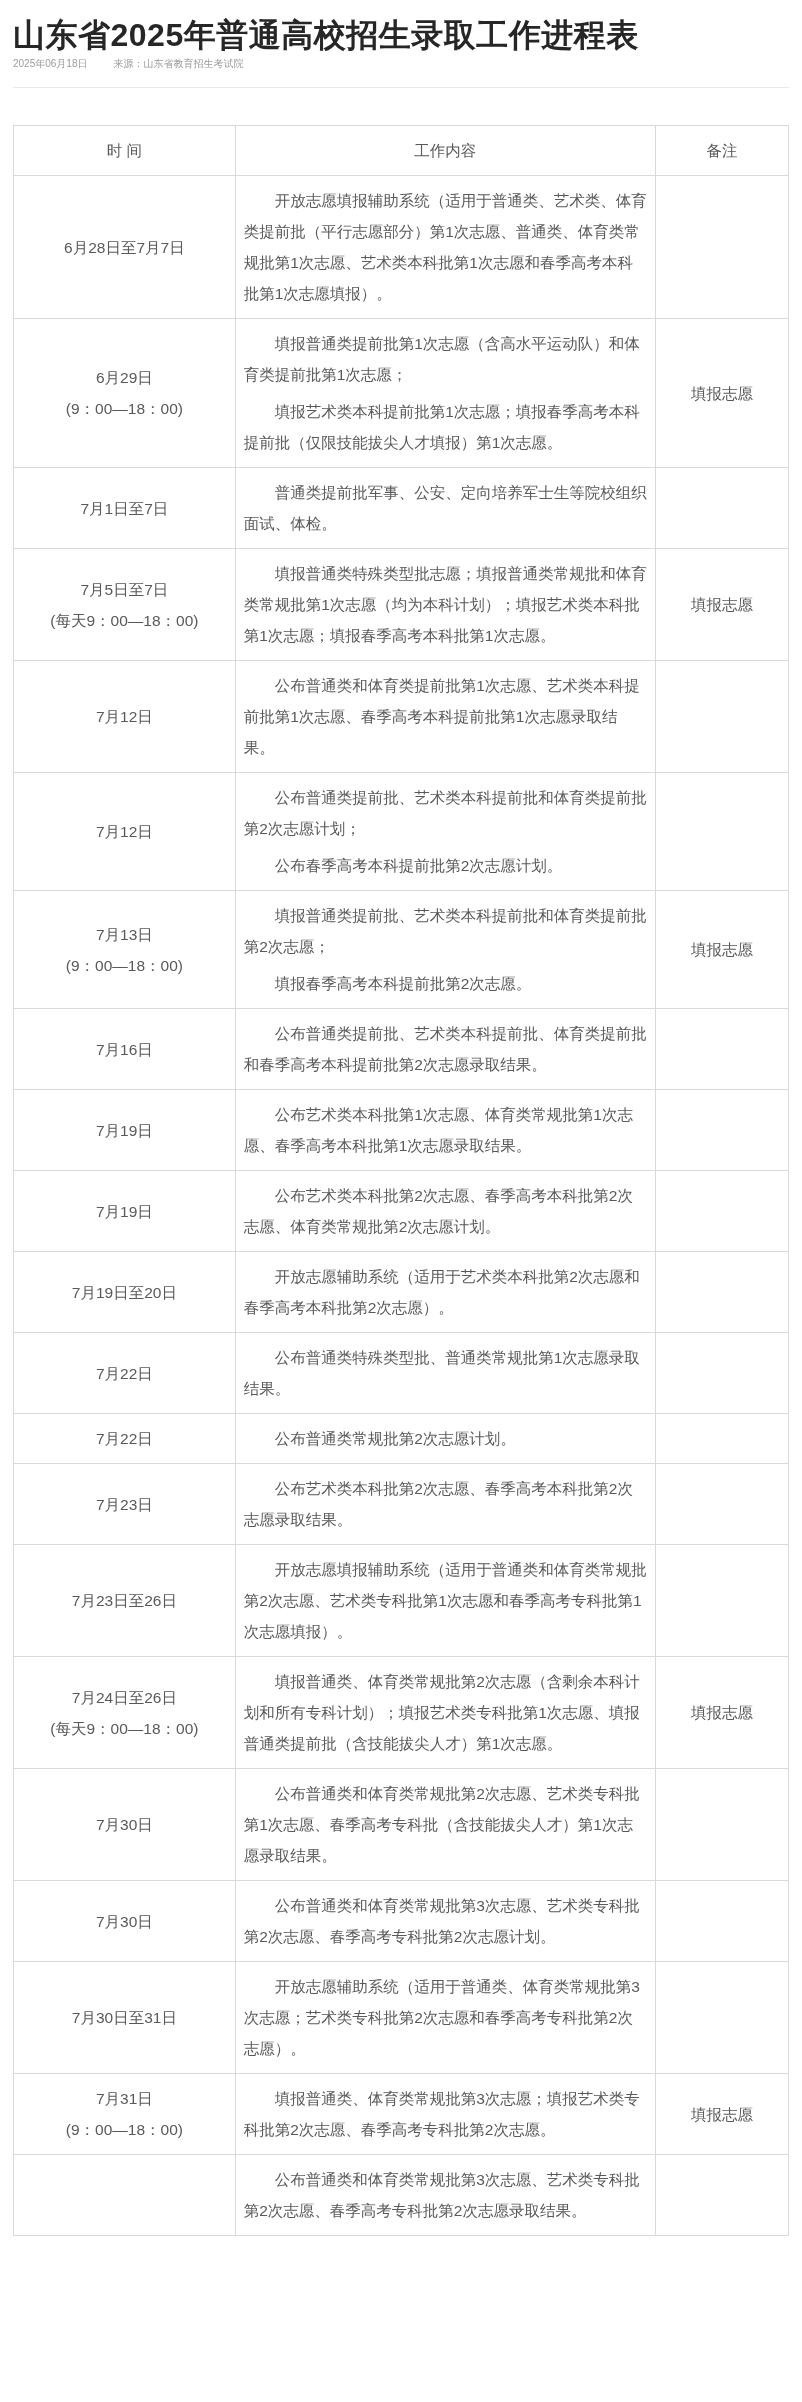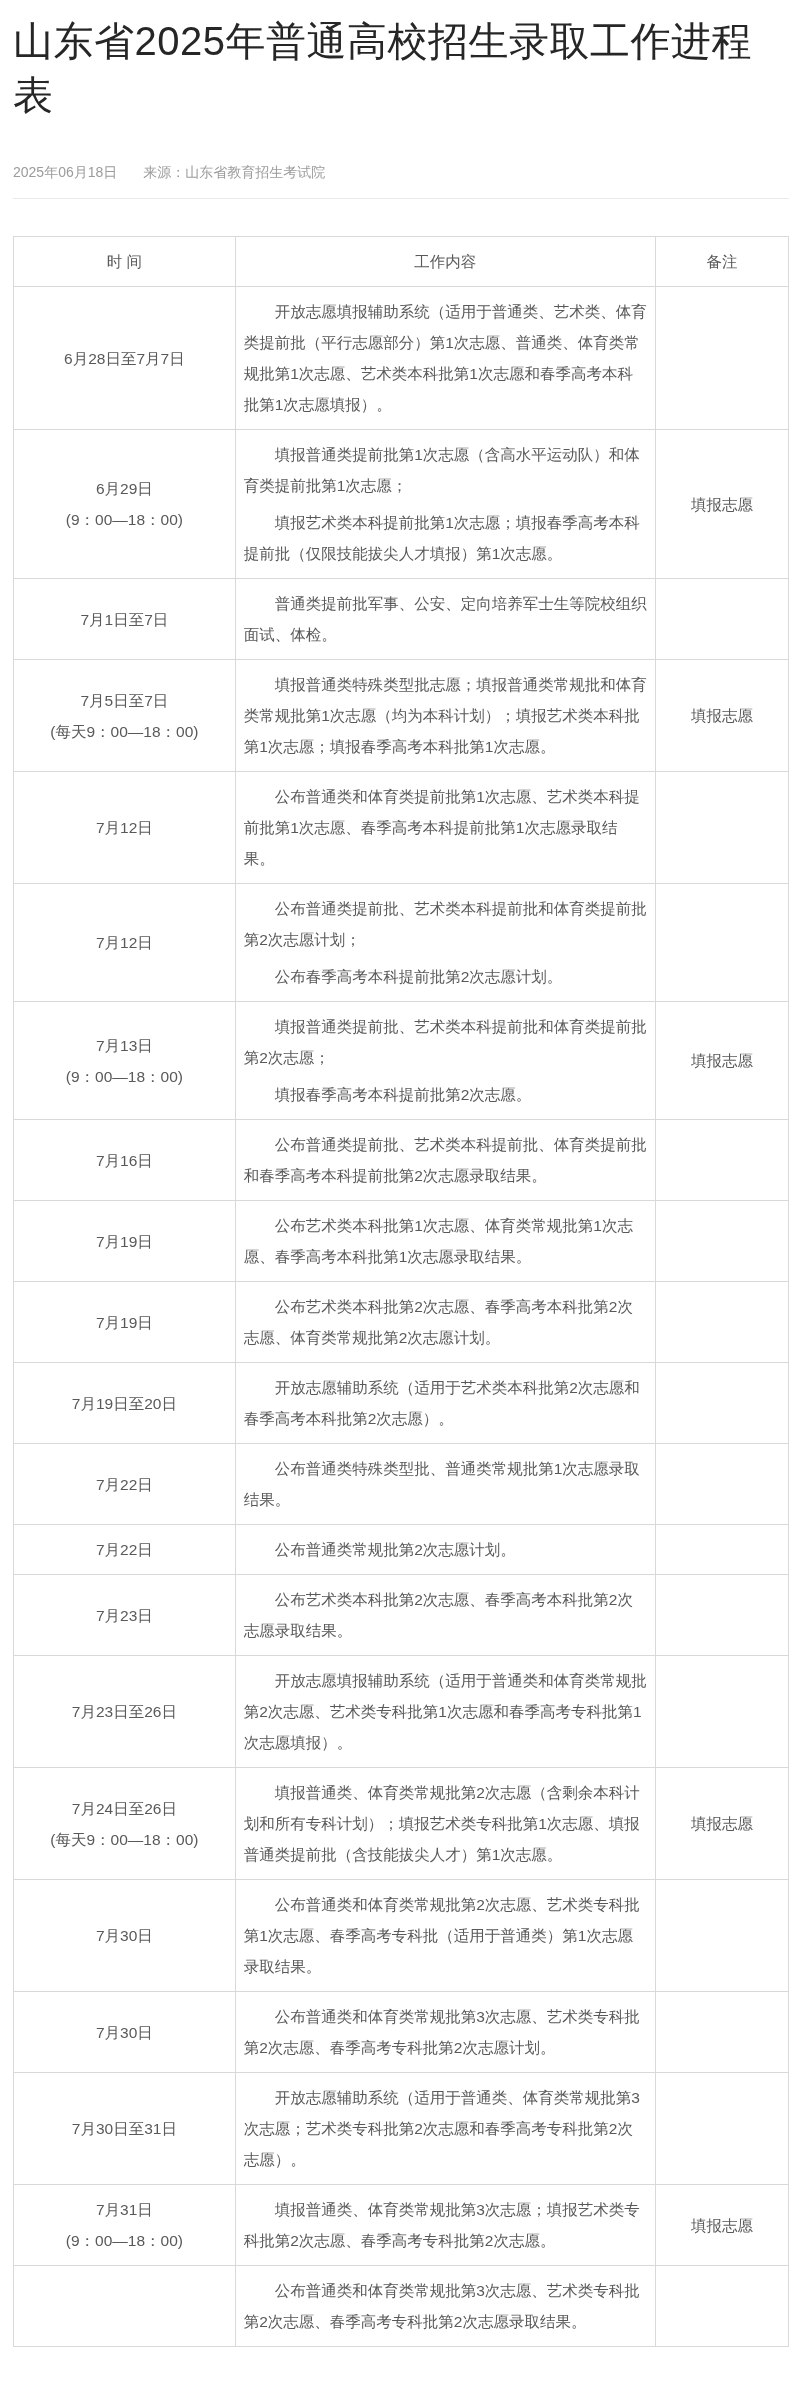--- a/index.html
+++ b/index.html
@@ -10,29 +10,28 @@
   body {
     width: 802px;
     font-family: "Liberation Sans", sans-serif;
     color: #595959;
   }
   .page {
     padding: 0 13px 14px 13px;
   }
   .page-title {
     margin: 14px 0 0 0;
-    font-size: 40px;
+    font-size: 32px;
     line-height: 1.35;
-    font-weight: normal;
+    font-weight: bold;
     color: #262626;
     letter-spacing: 0.5px;
   }
   .meta {
-    margin-top: 42px;
-    font-size: 14px;
+    font-size: 10px;
     color: #9b9b9b;
   }
   .meta .source {
     margin-left: 26px;
   }
   .divider {
     border: none;
     border-top: 1px solid #e9e9e9;
     margin: 16px 0 0 0;
   }
@@ -237,21 +236,21 @@
           <td class="content-cell">
             <p>填报普通类、体育类常规批第2次志愿（含剩余本科计划和所有专科计划）；填报艺术类专科批第1次志愿、填报普通类提前批（含技能拔尖人才）第1次志愿。</p>
           </td>
           <td class="remark-cell">填报志愿</td>
         </tr>
         <tr>
           <td class="time-cell">
             <div>7月30日</div>
           </td>
           <td class="content-cell">
-            <p>公布普通类和体育类常规批第2次志愿、艺术类专科批第1次志愿、春季高考专科批（适用于普通类）第1次志愿录取结果。</p>
+            <p>公布普通类和体育类常规批第2次志愿、艺术类专科批第1次志愿、春季高考专科批（含技能拔尖人才）第1次志愿录取结果。</p>
           </td>
           <td class="remark-cell"></td>
         </tr>
         <tr>
           <td class="time-cell">
             <div>7月30日</div>
           </td>
           <td class="content-cell">
             <p>公布普通类和体育类常规批第3次志愿、艺术类专科批第2次志愿、春季高考专科批第2次志愿计划。</p>
           </td>

